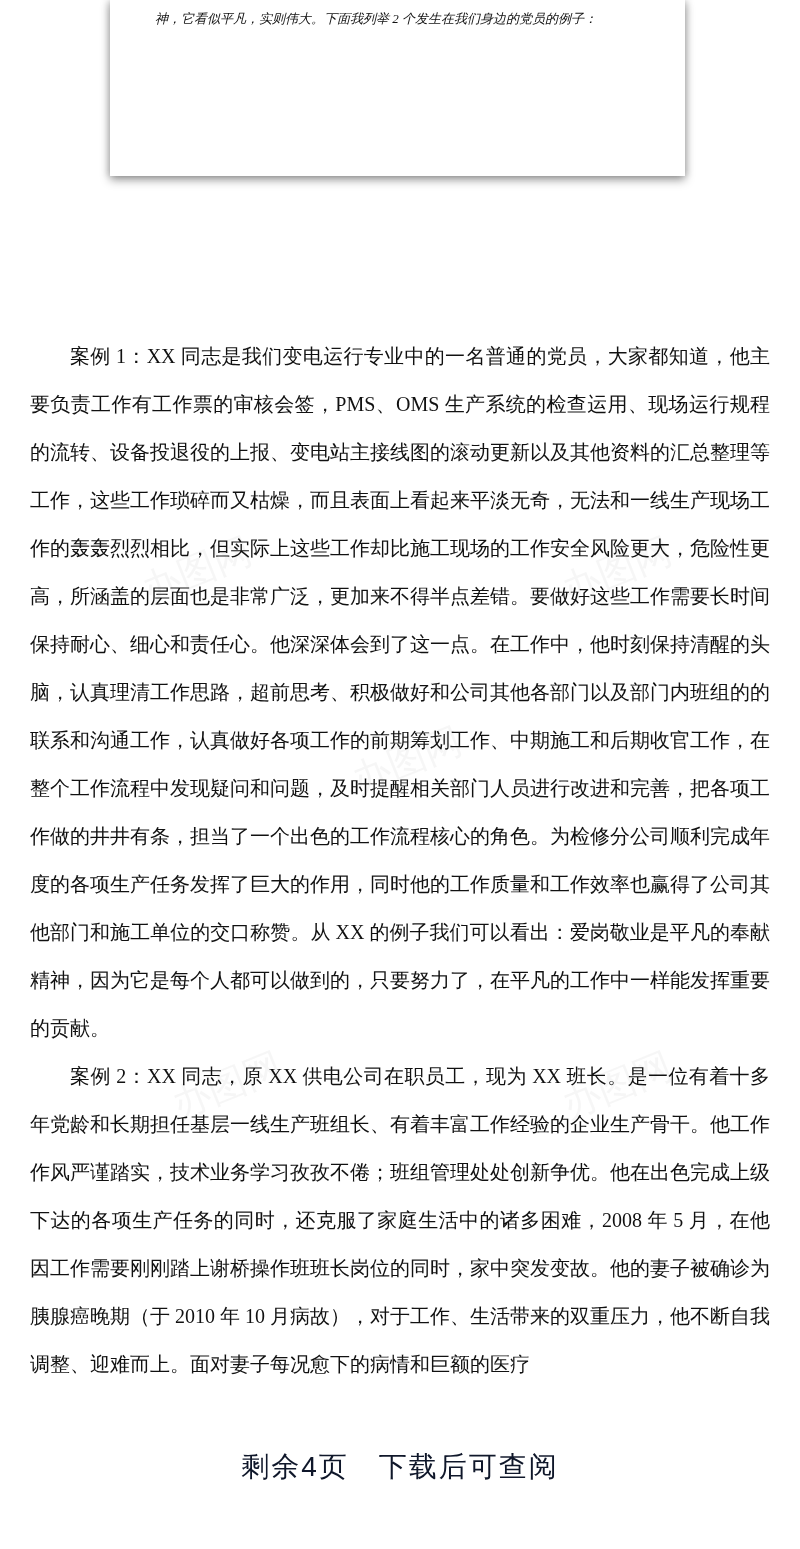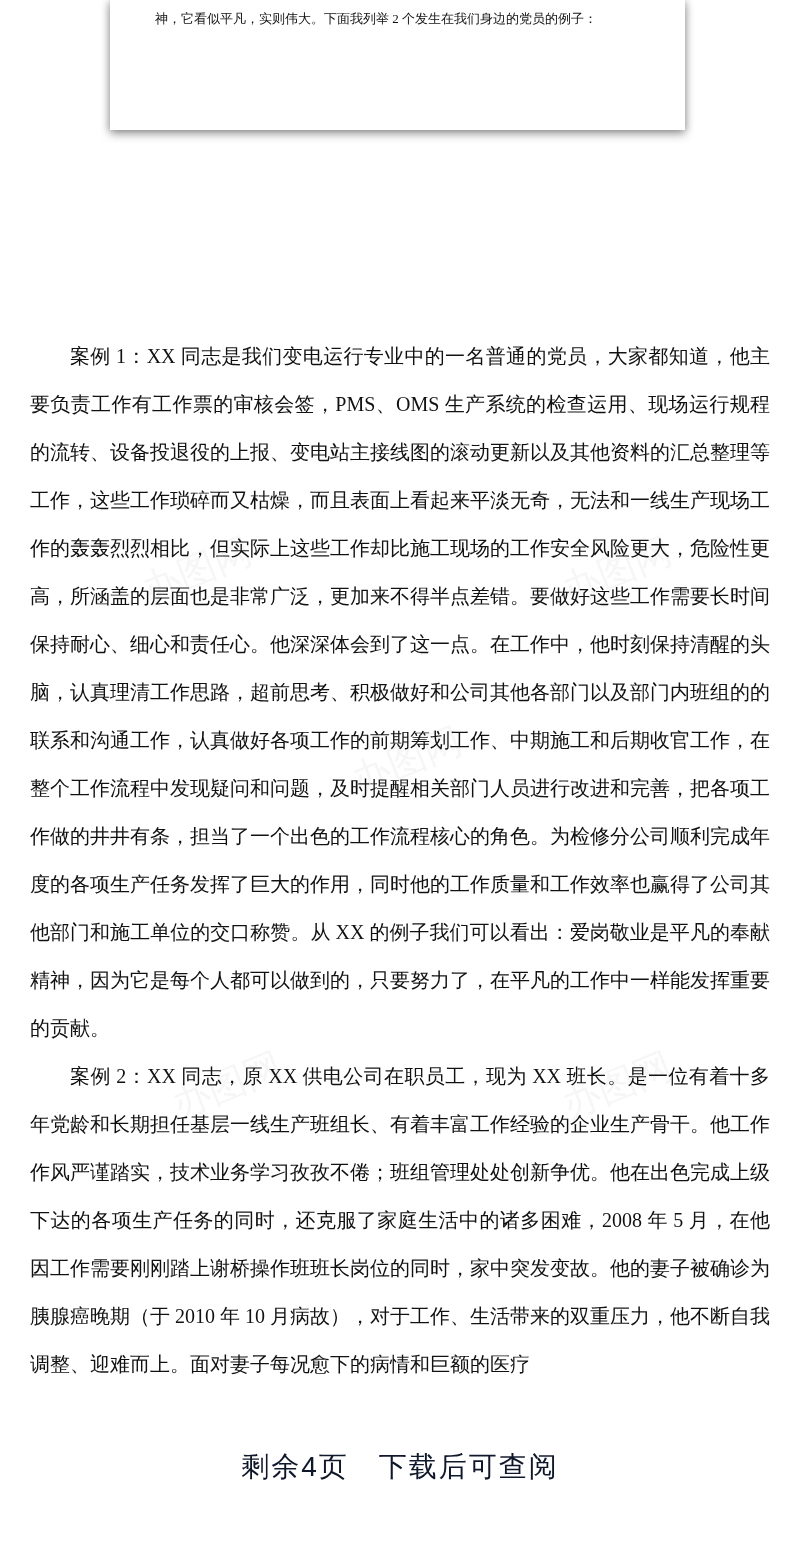--- a/index.html
+++ b/index.html
@@ -16,25 +16,26 @@
     font-family: "Liberation Serif", "DejaVu Serif", serif;
     color: #1a1a1a;
   }
 
   
   .prev-page {
     position: absolute;
     top: 0;
     left: 110px;
     width: 575px;
-    height: 130px;
+    height: 176px;
     background: #ffffff;
     box-shadow: 0 4px 9px rgba(0,0,0,0.38), 3px 0 6px rgba(0,0,0,0.10), -3px 0 6px rgba(0,0,0,0.10);
     box-sizing: border-box;
     padding: 8px 45px 0 45px;
+    font-style: italic;
   }
   .prev-page .fragment {
     font-size: 13px;
     line-height: 22px;
     text-align: justify;
     color: #111111;
   }
 
   
   .doc-body {

